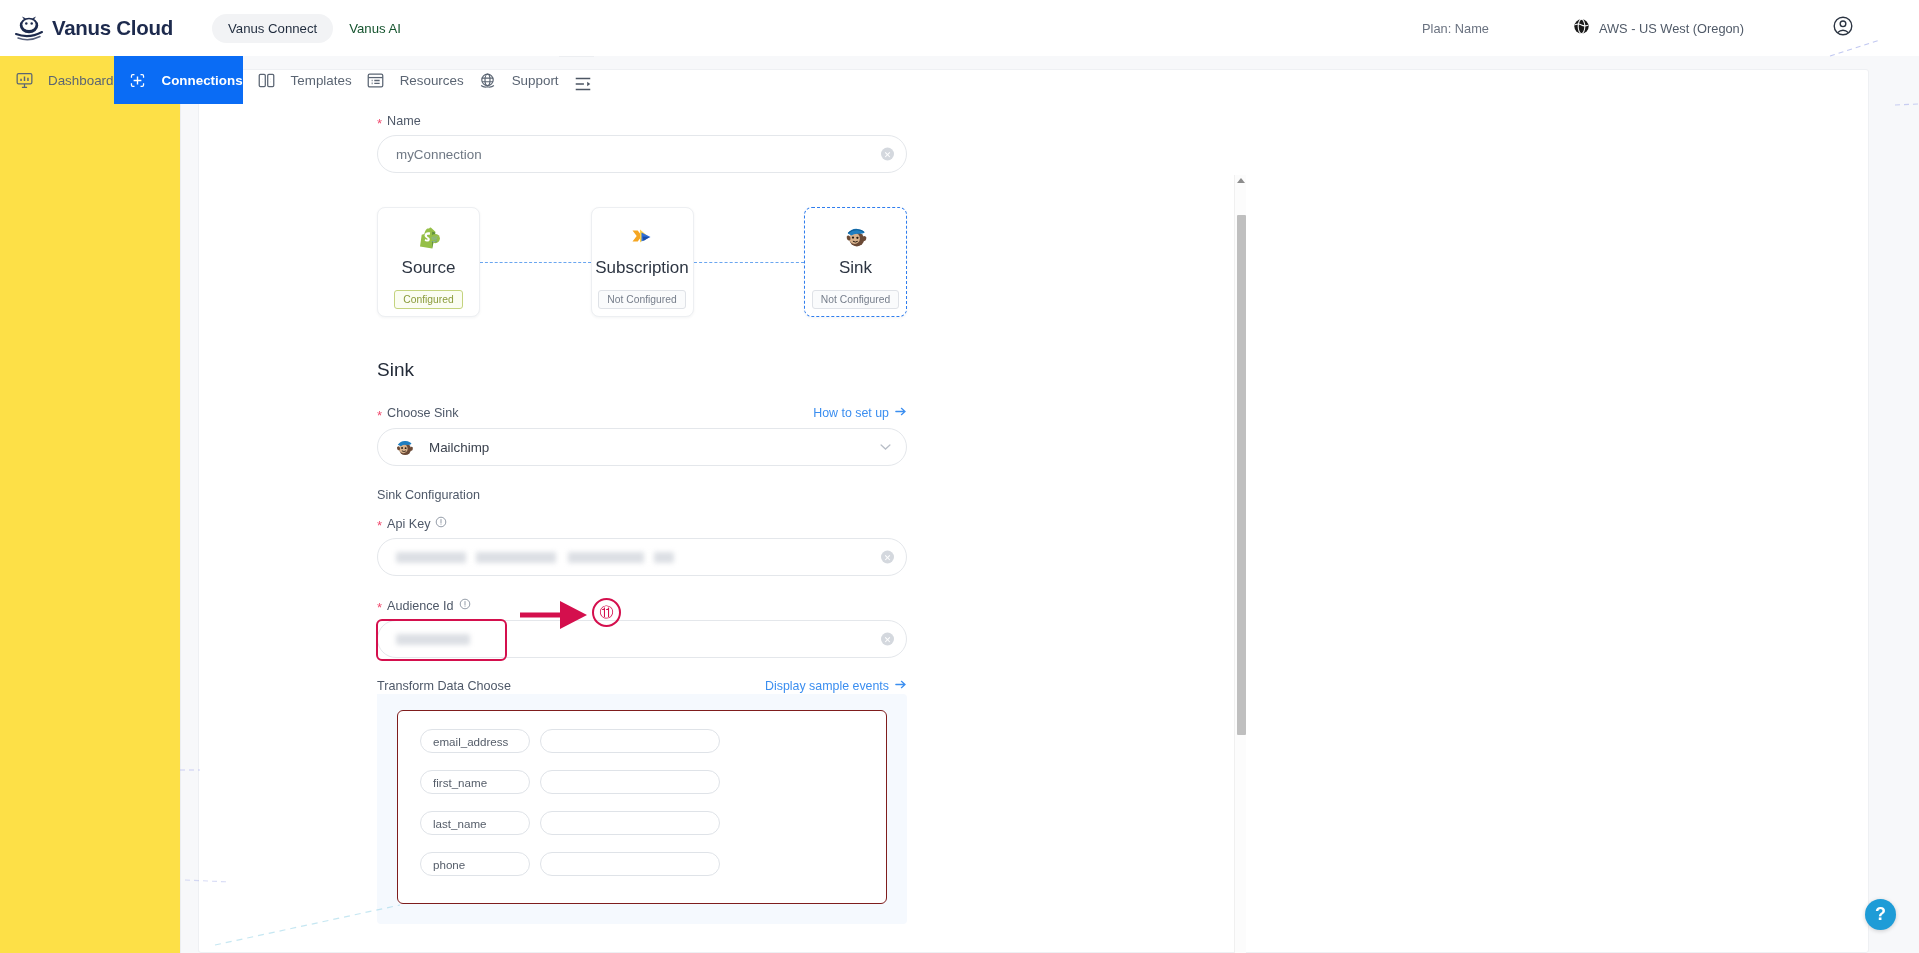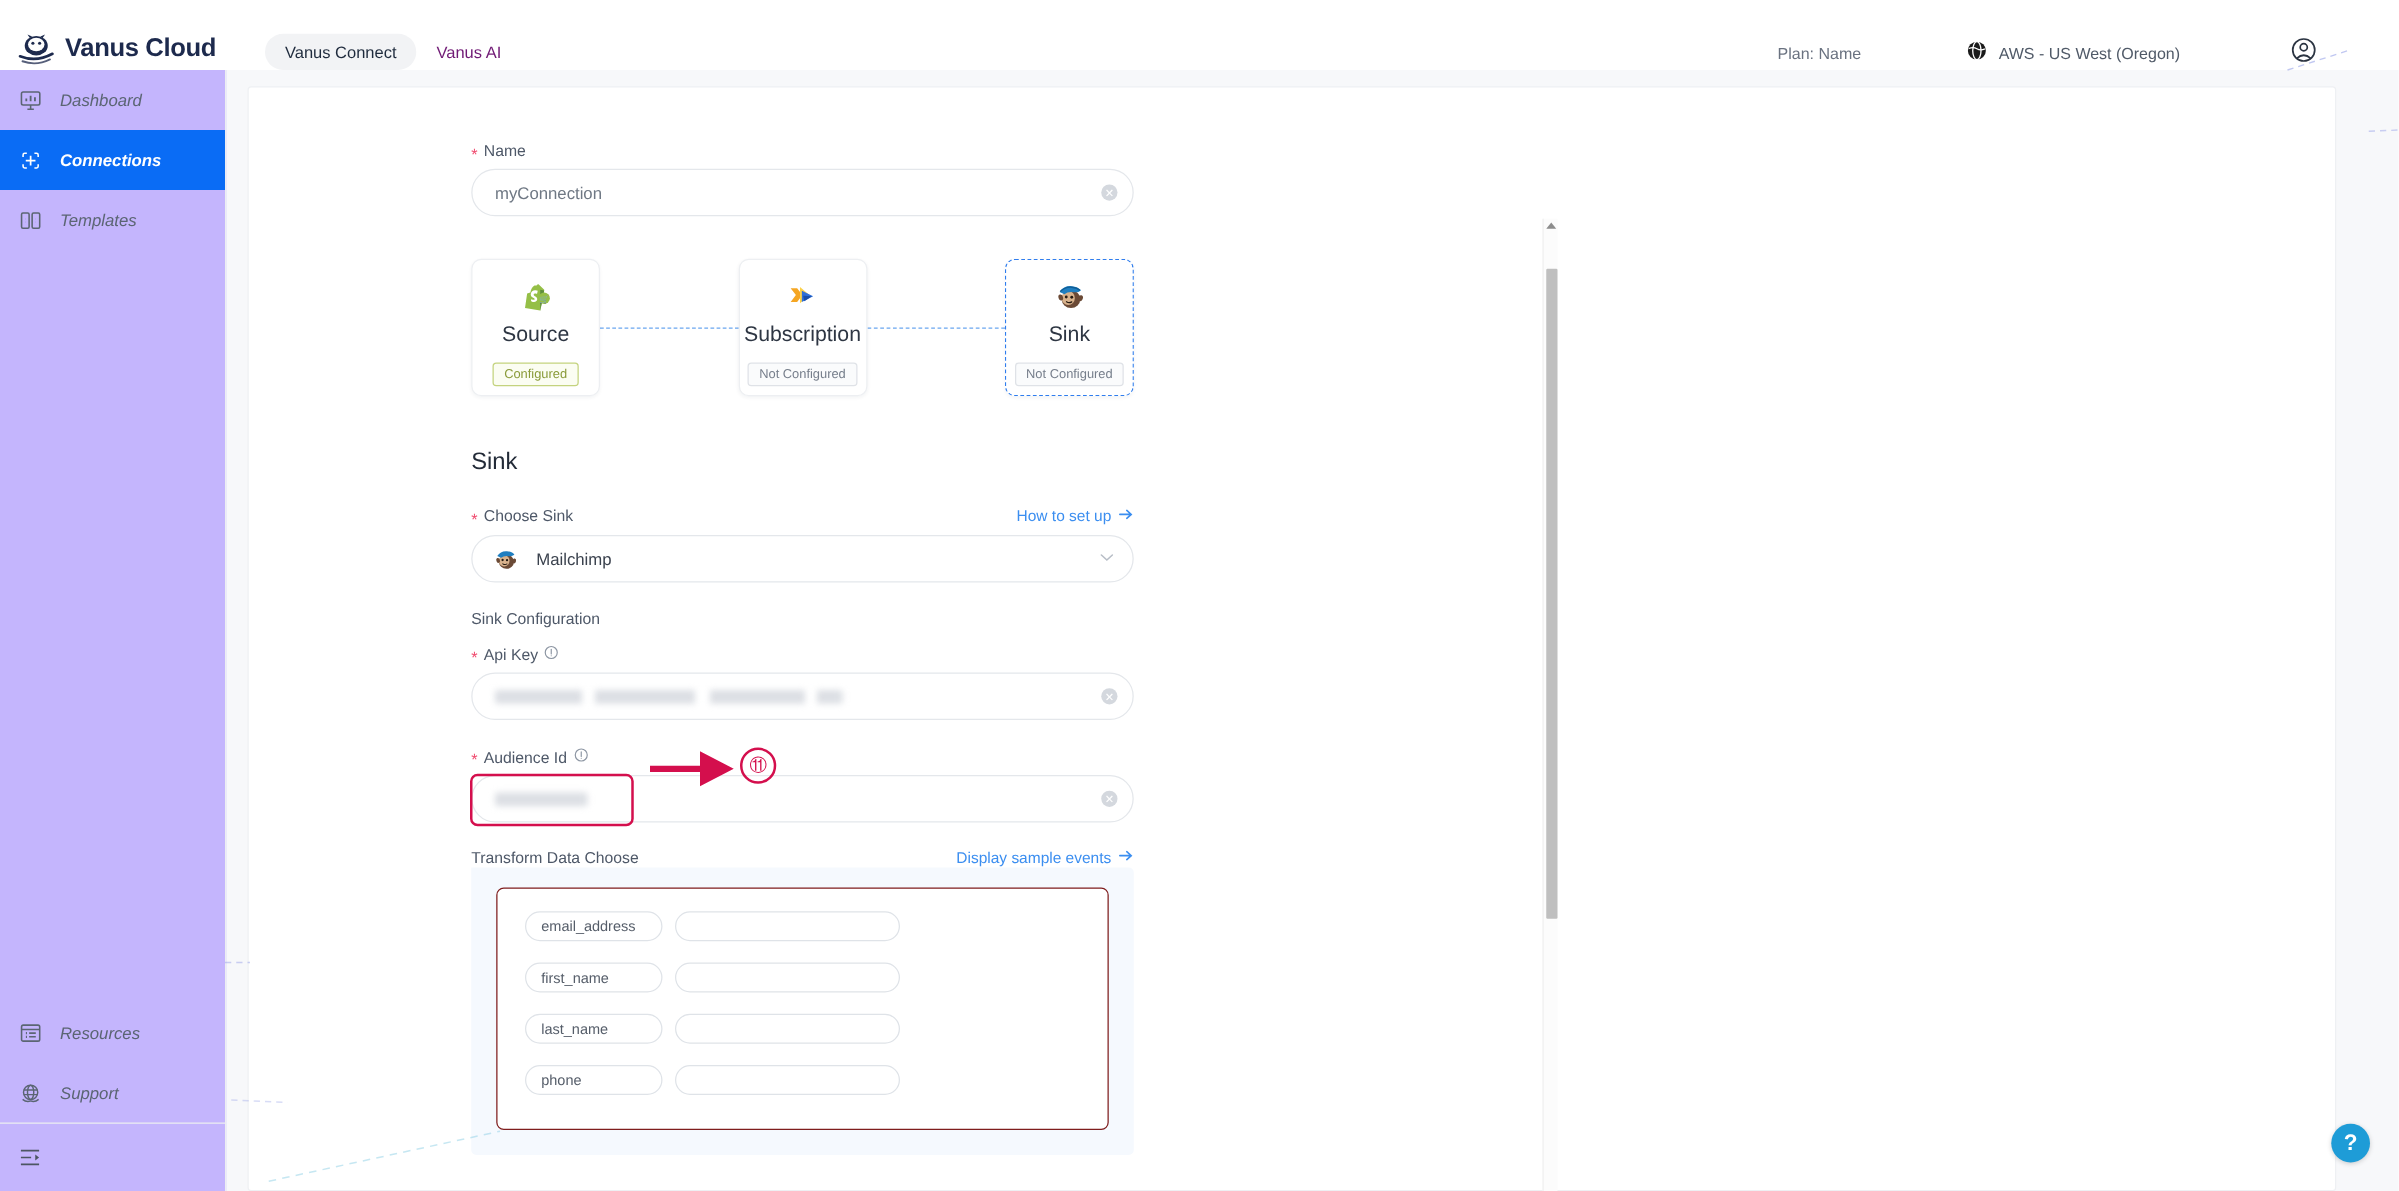--- a/index.html
+++ b/index.html
@@ -9,52 +9,52 @@
     background: #ffffff;
     overflow: hidden;
   }
   body { position: relative; }
 
   
   .header {
     position: absolute; top: 0; left: 0;
     width: 1884px; height: 56px;
     background: #ffffff;
-    display: flex; align-items: flex-end;
+    display: flex; align-items: center;
     z-index: 30;
   }
   .brand { display: flex; align-items: center; margin-left: 12px; width: 170px; }
   .brand-logo { width: 34px; height: 34px; flex: 0 0 34px; position: relative; }
   .brand-name {
     font-size: 20.5px; font-weight: bold; color: #1d2a4d;
     letter-spacing: -0.3px; margin-left: 6px; white-space: nowrap;
   }
   .header-tabs { display: flex; align-items: center; margin-left: 30px; }
   .htab {
-    font-size: 13.2px; color: #701a75; padding: 7px 16px;
+    font-size: 13.2px; color: #14532d; padding: 7px 16px;
     border-radius: 16px; white-space: nowrap; cursor: pointer;
   }
   .htab.active { background: #f2f3f5; color: #1f2b3d; }
   .header-right {
     margin-left: auto; display: flex; align-items: center;
     gap: 0; padding-right: 30px;
   }
   .plan-text { font-size: 12.8px; color: #6a7280; white-space: nowrap; }
   .region-wrap { display: flex; align-items: center; gap: 9px; margin-left: 84px; }
   .region-text { font-size: 12.8px; color: #505a68; white-space: nowrap; }
   .avatar-btn { margin-left: 88px; display: flex; align-items: center; cursor: pointer; }
 
   
   .sidebar {
     position: absolute; top: 56px; left: 0;
     width: 181px; height: 897px;
-    background: #c4b5fd;
+    background: #fde047;
     border-right: 1px solid #eceef1;
     z-index: 20;
-    display: flex; flex-direction: column; font-style: italic;
+    display: flex; flex-direction: row;
   }
   .nav-item {
     display: flex; align-items: center; gap: 13px;
     height: 48px; padding-left: 13px; cursor: pointer;
     color: #5b6573; font-size: 13.4px;
   }
   .nav-item.active { background: #0a6cf5; color: #ffffff; font-weight: bold; }
   .nav-icon { width: 22px; height: 22px; flex: 0 0 22px; display: flex; align-items: center; justify-content: center; }
   .nav-spacer { flex: 1 1 auto; }
   .collapse-row {

